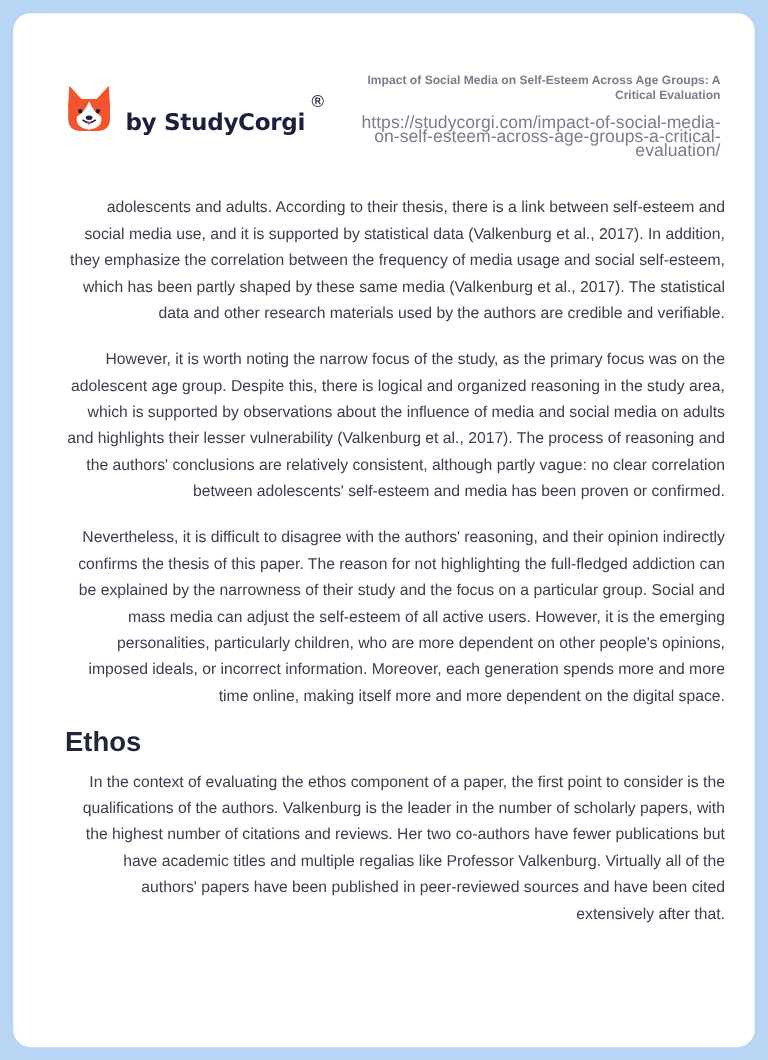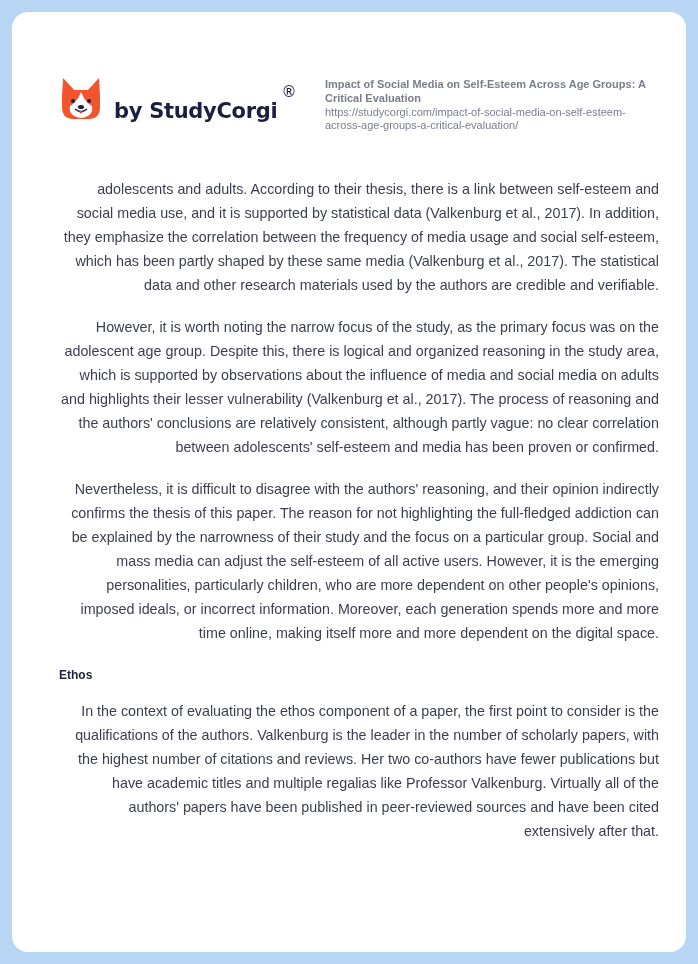--- a/index.html
+++ b/index.html
@@ -52,54 +52,55 @@
       font-family: "DejaVu Sans", sans-serif;
       font-size: 15px;
       color: #1c1f3e;
       position: relative;
       top: -6px;
       margin-left: 4px;
     }
     .doc-meta {
       position: absolute;
       right: 31px;
-      top: 65px;
+      top: 54px;
       width: 330px;
+      text-align: right;
     }
     .doc-title {
       font-family: "Liberation Sans", sans-serif;
       font-weight: bold;
       font-size: 11px;
       line-height: 14px;
       color: #7a7d8c;
     }
     .doc-url {
       font-family: "Liberation Sans", sans-serif;
-      font-size: 11px;
+      font-size: 16px;
       line-height: 13px;
       color: #7a7d8c;
-      margin-top: 1px;
+      margin-top: 11px;
     }
     .content {
       position: absolute;
       left: 47px;
       top: 165px;
       width: 600px;
       color: #3b3e4d;
       font-family: "Liberation Sans", sans-serif;
       font-size: 14.3px;
       line-height: 24px;
     }
     .content p {
       margin: 0 0 18px 0;
       text-align: right;
     }
     .content h2 {
       font-family: "Liberation Sans", sans-serif;
-      font-size: 12px;
+      font-size: 25px;
       font-weight: bold;
       color: #23263b;
       margin: 4px 0 12px 0;
       line-height: 24px;
     }
   </style>
 </head>
 <body>
 
 <div class="card">

